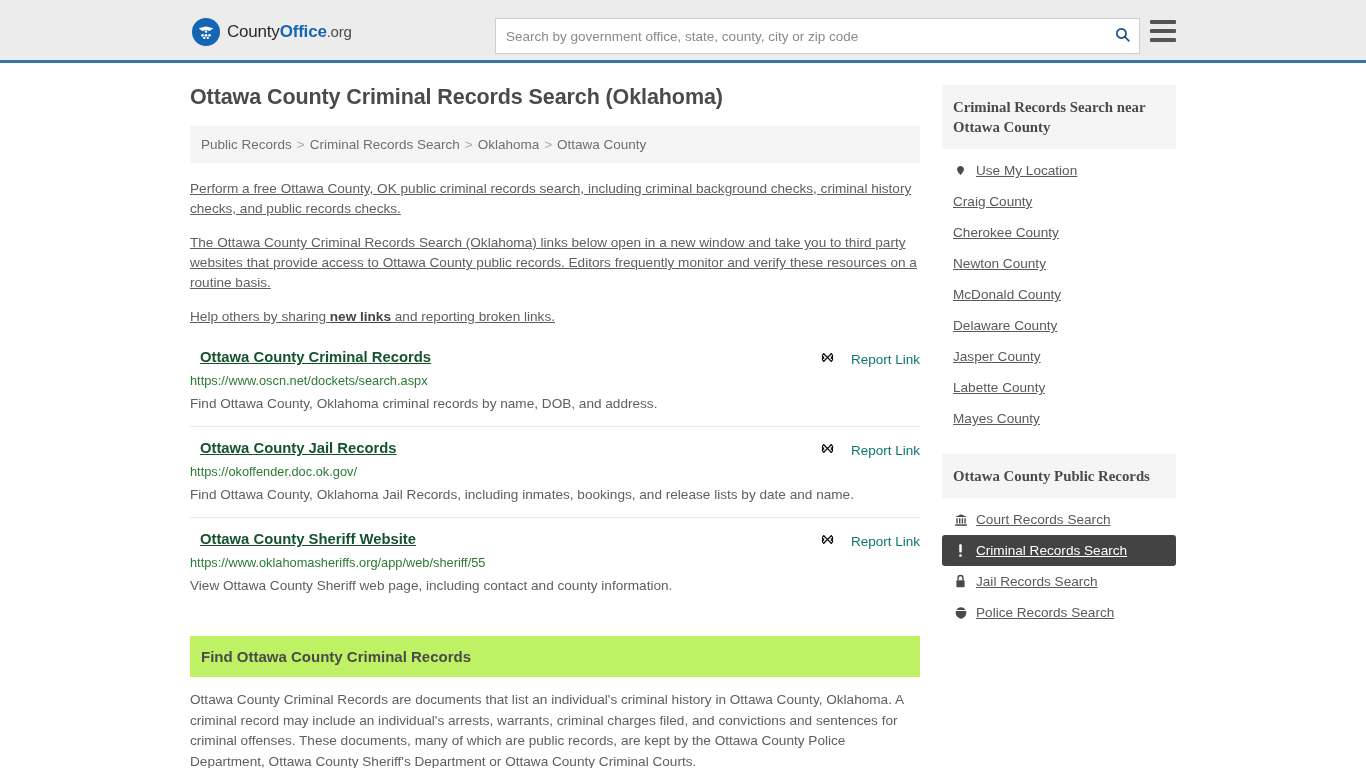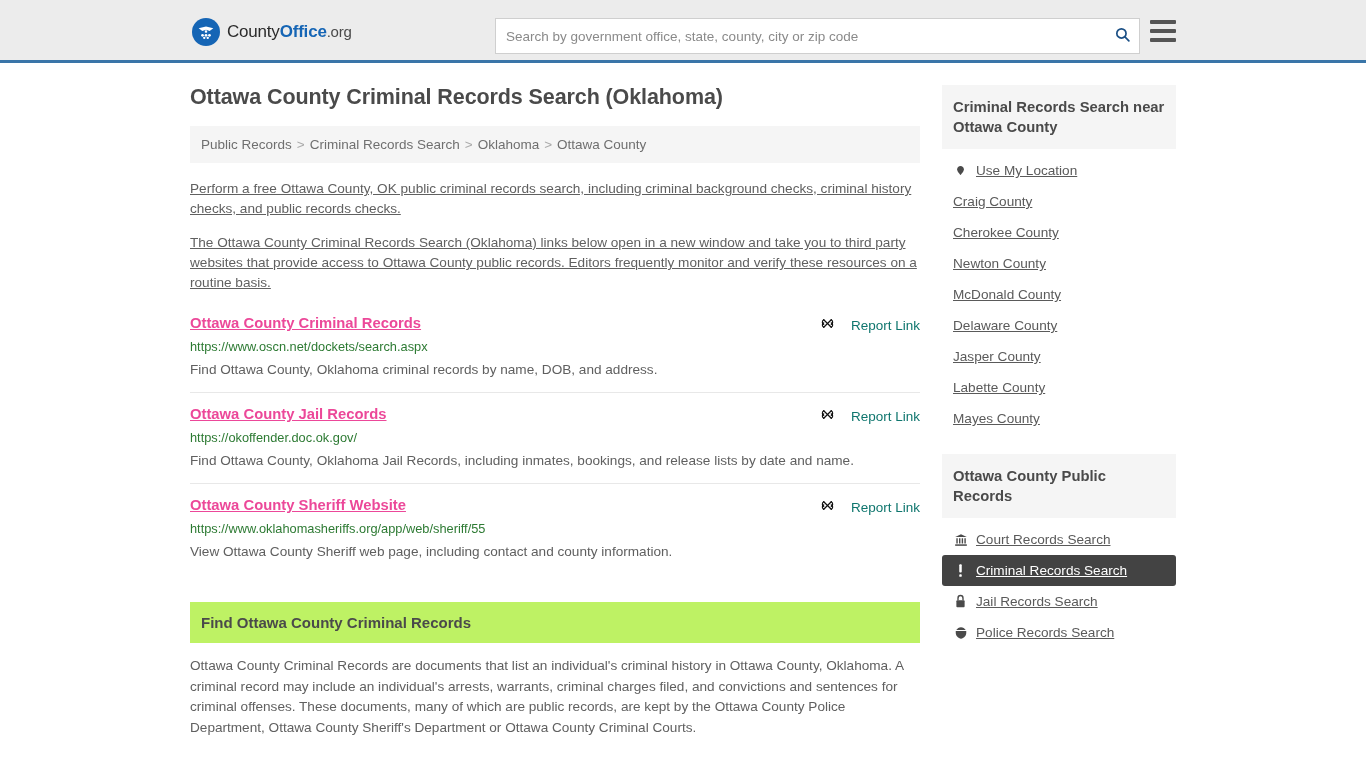--- a/index.html
+++ b/index.html
@@ -154,22 +154,23 @@
   }
   .link-item:first-of-type { border-top: none; padding-top: 8px; }
   .link-head {
     display: flex;
     justify-content: space-between;
     align-items: flex-start;
   }
   .link-title {
     font-size: 14.8px;
     font-weight: bold;
-    color: #ec4899;
+    color: #14532d;
     cursor: pointer;
+    margin-left: 10px;
   }
   .report-link {
     display: flex;
     align-items: center;
     gap: 16px;
     font-size: 13.5px;
     color: #0f766e;
     cursor: pointer;
     white-space: nowrap;
     margin-top: 1px;
@@ -204,20 +205,21 @@
   }
 
   
   .side-head {
     background: #f5f5f5;
     padding: 12px 11px;
     font-size: 14.8px;
     font-weight: bold;
     color: #4a4a4a;
     line-height: 20px;
+    font-family: Liberation Serif, serif;
   }
   .side-list { padding: 6px 0 0 0; margin: 0; list-style: none; }
   .side-item {
     display: flex;
     align-items: center;
     padding: 8px 11px;
     gap: 8px;
   }
   .side-item.active {
     background: #434343;
@@ -285,20 +287,21 @@
   <div class="main-col">
 
     <h1 class="page-title">Ottawa County Criminal Records Search (Oklahoma)</h1>
 
     <nav class="breadcrumb">
       <a href="#">Public Records</a><span class="sep">&gt;</span><a href="#">Criminal Records Search</a><span class="sep">&gt;</span><a href="#">Oklahoma</a><span class="sep">&gt;</span><a href="#">Ottawa County</a>
     </nav>
 
     <p class="intro">Perform a free Ottawa County, OK public criminal records search, including criminal background checks, criminal history checks, and public records checks.</p>
     <p class="intro">The Ottawa County Criminal Records Search (Oklahoma) links below open in a new window and take you to third party websites that provide access to Ottawa County public records. Editors frequently monitor and verify these resources on a routine basis.</p>
+    <p class="intro"><span>Help others by sharing </span><a href="#">new links</a><span> and reporting broken links.</span></p>
 
     <div class="link-item">
       <div class="link-head">
         <a class="link-title" href="#">Ottawa County Criminal Records</a>
         <span class="report-link">
           <span>
             <svg width="15" height="15" viewBox="0 0 24 24" fill="none" stroke="#111" stroke-width="1.9" stroke-linecap="round">
               <path d="M6 6 L18 18"></path>
                   <path d="M18 6 L6 18"></path>
               <path d="M6 6 C3 8 3 12 6 13.5"></path>

